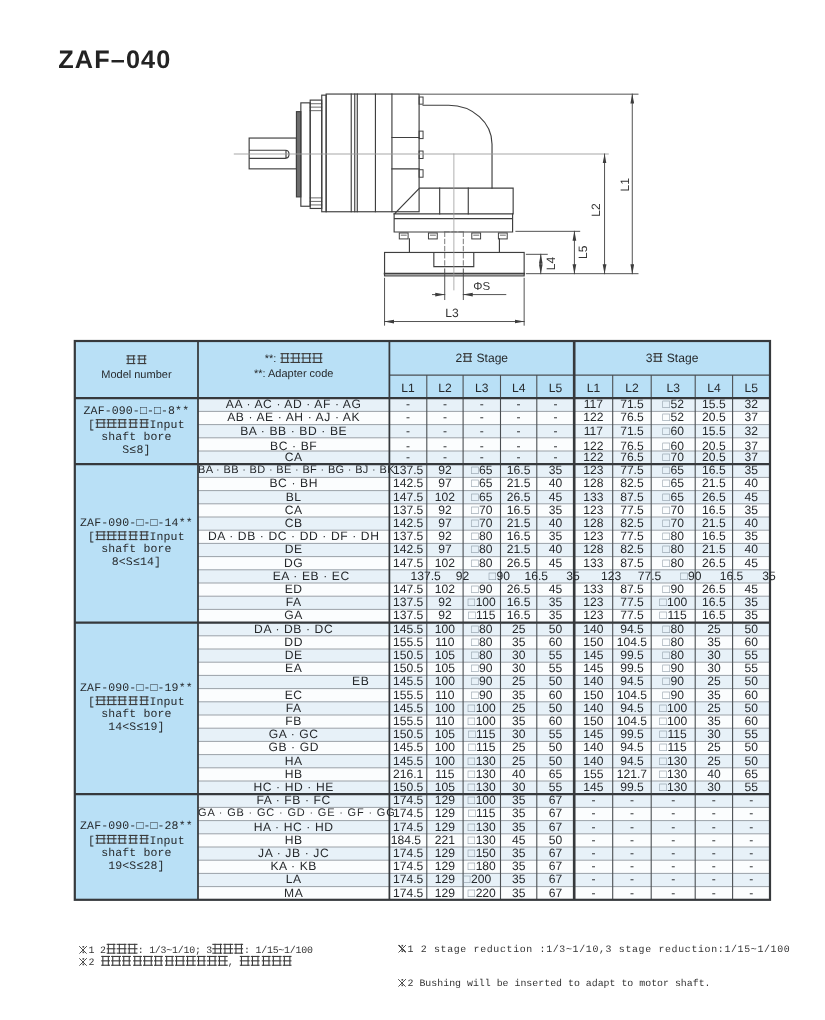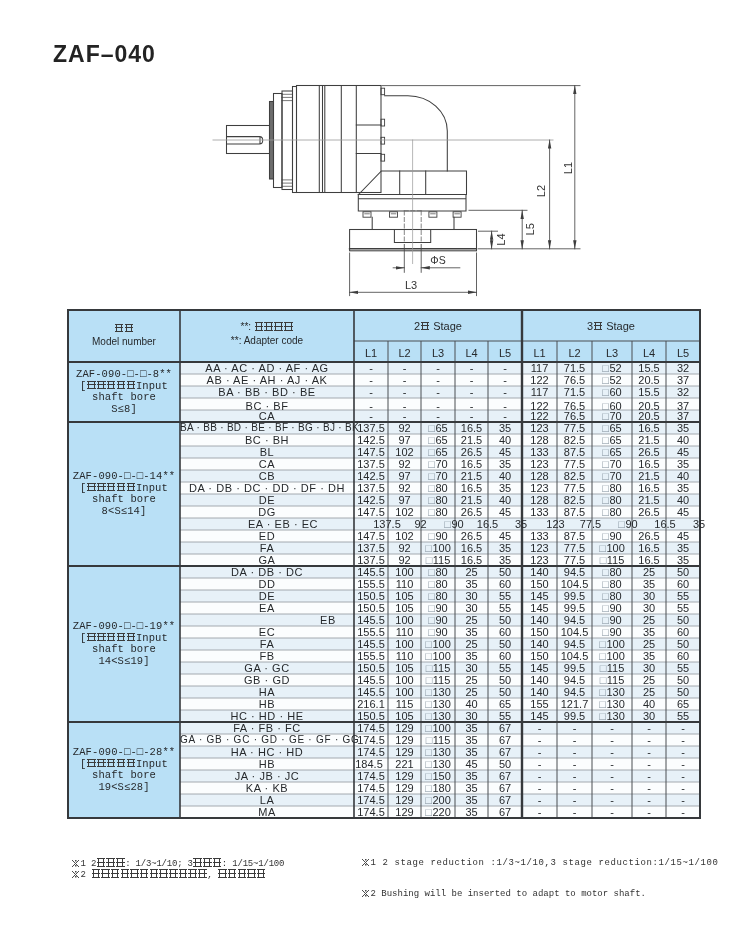--- a/index.html
+++ b/index.html
@@ -635,21 +635,21 @@
     <span class="t" style="left:454px;top:0;width:35px">-</span>
     <span class="t" style="left:489px;top:0;width:35px">-</span>
     <span class="t" style="left:524px;top:0;width:40px">-</span>
     <span class="t" style="left:564px;top:0;width:34px">-</span>
     <span class="t" style="left:598px;top:0;width:34px">-</span>
   </div>
 <div class="abs" style="left:68px;top:794px;width:632px;height:12px">
     <span class="t" style="left:112px;top:0px;width:174px;letter-spacing:0.55px;">LA</span>
     <span class="t" style="left:286px;top:0;width:34px">174.5</span>
     <span class="t" style="left:320px;top:0;width:33px">129</span>
-    <span class="t" style="left:353px;top:0;width:34px"><i>□</i>200</span>
+    <span class="t" style="left:353px;top:0;width:14px"><i>□</i>200</span>
     <span class="t" style="left:387px;top:0;width:33px">35</span>
     <span class="t" style="left:420px;top:0;width:34px">67</span>
     <span class="t" style="left:454px;top:0;width:35px">-</span>
     <span class="t" style="left:489px;top:0;width:35px">-</span>
     <span class="t" style="left:524px;top:0;width:40px">-</span>
     <span class="t" style="left:564px;top:0;width:34px">-</span>
     <span class="t" style="left:598px;top:0;width:34px">-</span>
   </div>
 <div class="abs" style="left:68px;top:806px;width:632px;height:12px">
     <span class="t" style="left:112px;top:0px;width:174px;letter-spacing:0.55px;">MA</span>

